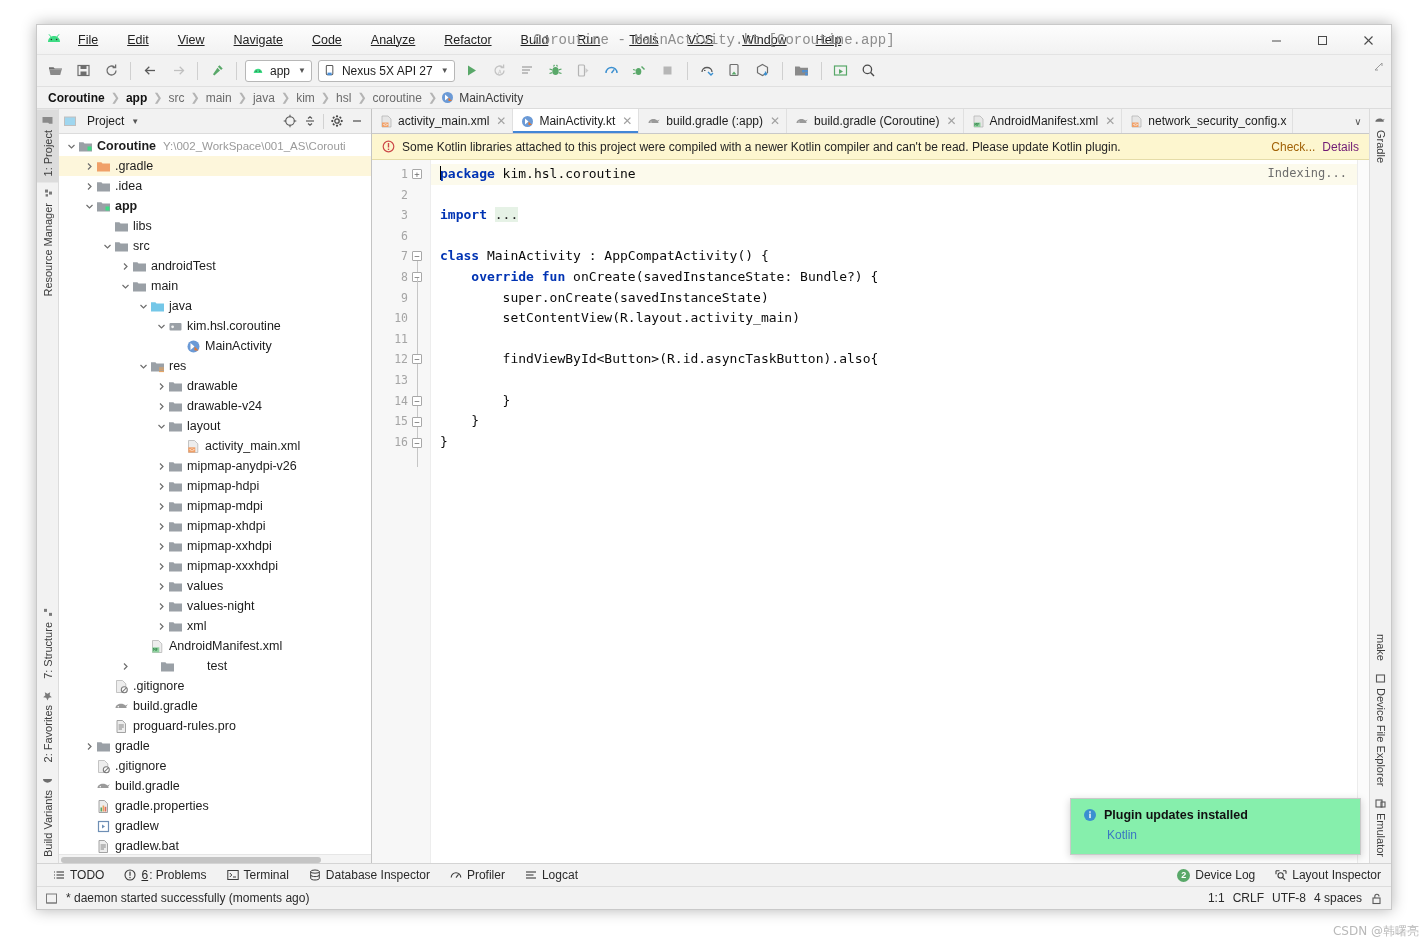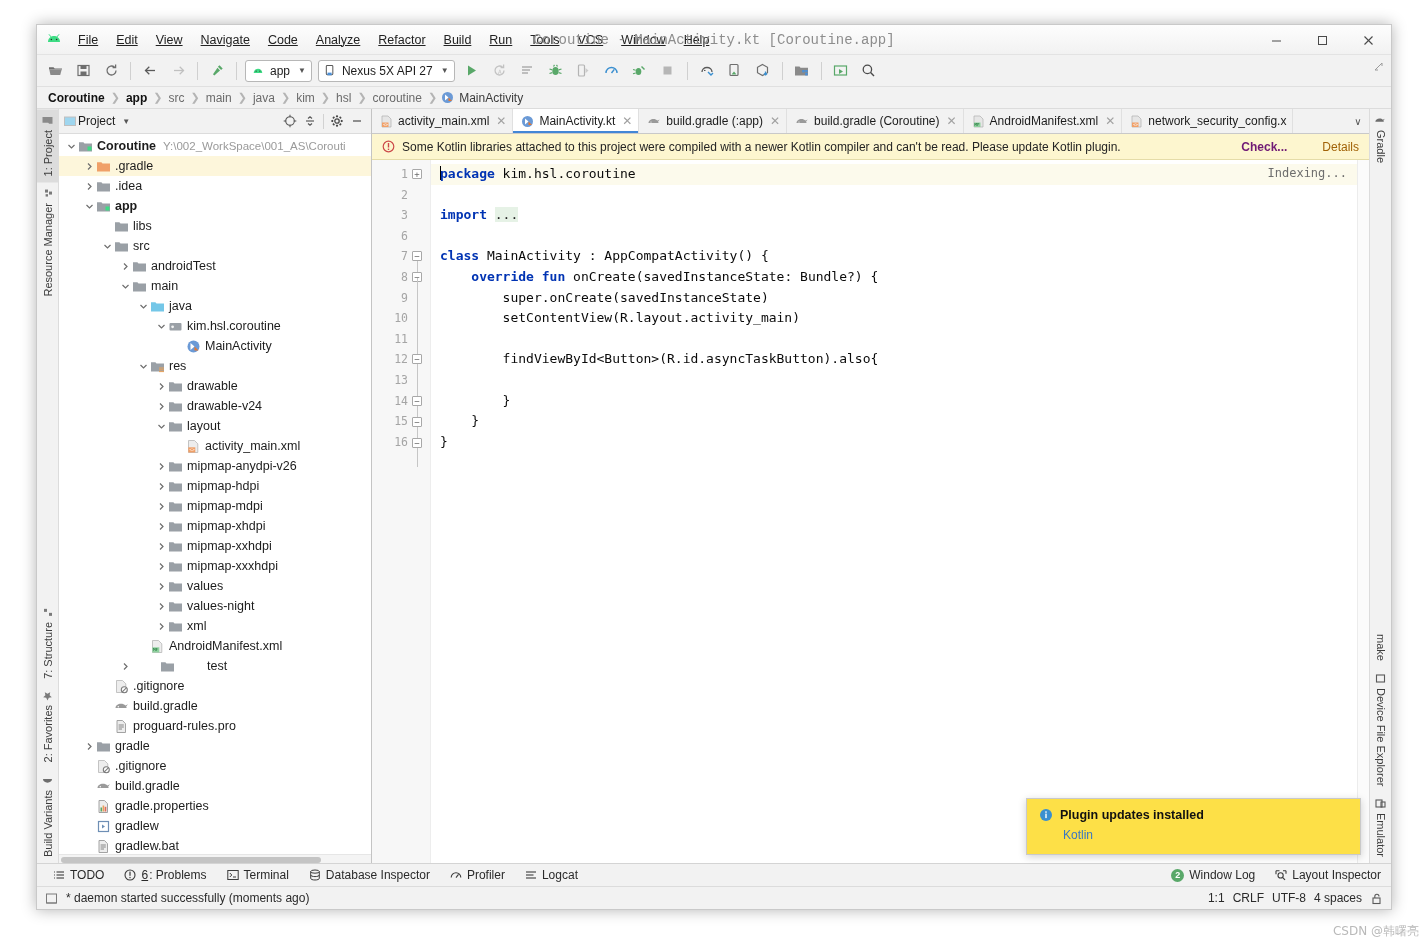--- a/index.html
+++ b/index.html
@@ -33,21 +33,21 @@
     height: 30px; min-height: 30px;
     background: linear-gradient(#fdfdfd,#f2f2f2);
     display: flex; align-items: center;
     border-bottom: 1px solid #e3e3e3;
     position: relative;
   }
   .as-logo {
     width: 18px; height: 18px; margin-left: 8px; margin-right: 6px;
     flex: 0 0 18px;
   }
-  .menubar { display: flex; align-items: center; gap: 0px; }
+  .menubar { display: flex; align-items: center; gap: 11px; }
   .menu-item {
     font-size: 12.5px; color: #222; padding: 4px 9px;
     white-space: nowrap; cursor: default;
   }
   .menu-item u { text-decoration: underline; }
   .win-title {
     position: absolute; left: 50%; transform: translateX(-50%);
     font-size: 14px; color: #8d8d8d; white-space: nowrap; font-family: Liberation Mono, monospace;
   }
   .wincontrols {
@@ -126,21 +126,21 @@
     width: 313px; min-width: 313px;
     background: #ffffff;
     display: flex; flex-direction: column;
     border-right: 1px solid #c4c4c4;
   }
   .pp-header {
     height: 25px; min-height: 25px; background: #f2f2f2;
     display: flex; align-items: center; padding: 0 4px;
     border-bottom: 1px solid #dcdcdc;
   }
-  .pp-title { font-size: 12px; color: #1c1c1c; margin-left: 1px; }
+  .pp-title { font-size: 12px; color: #1c1c1c; margin-left: 10px; }
   .pp-header .grow { flex: 1; }
   .pp-ico-btn {
     width: 20px; height: 20px; display: flex;
     align-items: center; justify-content: center; border-radius: 3px;
   }
 
   .tree {
     flex: 1; overflow: hidden; position: relative;
     font-size: 12.5px; color: #1c1c1c;
     padding-top: 2px;
@@ -197,22 +197,22 @@
     color: #555; font-size: 10px; margin-left: auto;
   }
 
   .warnbar {
     min-height: 26px; background: #fdf6cf;
     border-bottom: 1px solid #e5dca8;
     display: flex; align-items: center; gap: 7px;
     padding: 0 10px; font-size: 12px; color: #242424;
   }
   .warnbar .grow { flex: 1; }
-  .warn-link { color: #a16207; margin-left: 28px; }
-  .warn-act { color: #701a75; font-weight: bold; }
+  .warn-link { color: #701a75; }
+  .warn-act { color: #a16207; }
 
   .editorbody { flex: 1; display: flex; min-height: 0; position: relative; background: #fff; }
 
   .gutter {
     width: 58px; min-width: 58px; background: #f7f7f7;
     border-right: 0px; position: relative;
     font-family: "DejaVu Sans Mono", monospace;
     font-size: 11.5px; color: #a5a5a5;
     padding-top: 4px;
   }
@@ -257,21 +257,21 @@
     width: 12px; min-width: 12px; background: #fbfbfb;
     border-left: 1px solid #ececec;
   }
   .vline-marker {
     position: absolute; top: 0; bottom: 0; width: 1px; background: #ededed;
   }
 
   
   .popup {
     position: absolute; right: 8px; bottom: 8px;
-    width: 335px; background: #fde047;
+    width: 291px; background: #86efac;
     border: 1px solid #c9c9c9;
     box-shadow: 0 2px 8px rgba(0,0,0,0.18);
     padding: 9px 0 12px 12px;
   }
   .popup .ptitle {
     font-size: 12.5px; font-weight: bold; color: #111;
     display: flex; align-items: center; gap: 7px;
   }
   .popup .plink { font-size: 12px; color: #3a77c2; margin-left: 24px; margin-top: 6px; }
 
@@ -1358,21 +1358,21 @@
               <line x1="1" y1="3" x2="11" y2="3" stroke="#3c3c3c" stroke-width="1.1"></line>
               <line x1="1" y1="6" x2="8.5" y2="6" stroke="#3c3c3c" stroke-width="1.1"></line>
               <line x1="1" y1="9" x2="11" y2="9" stroke="#3c3c3c" stroke-width="1.1"></line>
             </svg>
       </span>
       <span>Logcat</span>
     </div>
     <span class="grow"></span>
     <div class="btab">
       <span class="badge-green">2</span>
-      <span>Window Log</span>
+      <span>Device Log</span>
     </div>
     <div class="btab">
       <span>
         <svg width="12" height="12" viewBox="0 0 12 12">
               <path d="M1 1.8h3.5M1 1.8v3.5" fill="none" stroke="#3c3c3c" stroke-width="1.1"></path>
               <path d="M8 1.8h3M11 1.8v3" fill="none" stroke="#3c3c3c" stroke-width="1.1"></path>
               <circle cx="5.6" cy="6.4" r="2.6" fill="none" stroke="#3c3c3c" stroke-width="1.1"></circle>
               <line x1="7.5" y1="8.3" x2="10" y2="10.8" stroke="#3c3c3c" stroke-width="1.2"></line>
             </svg>
       </span>

